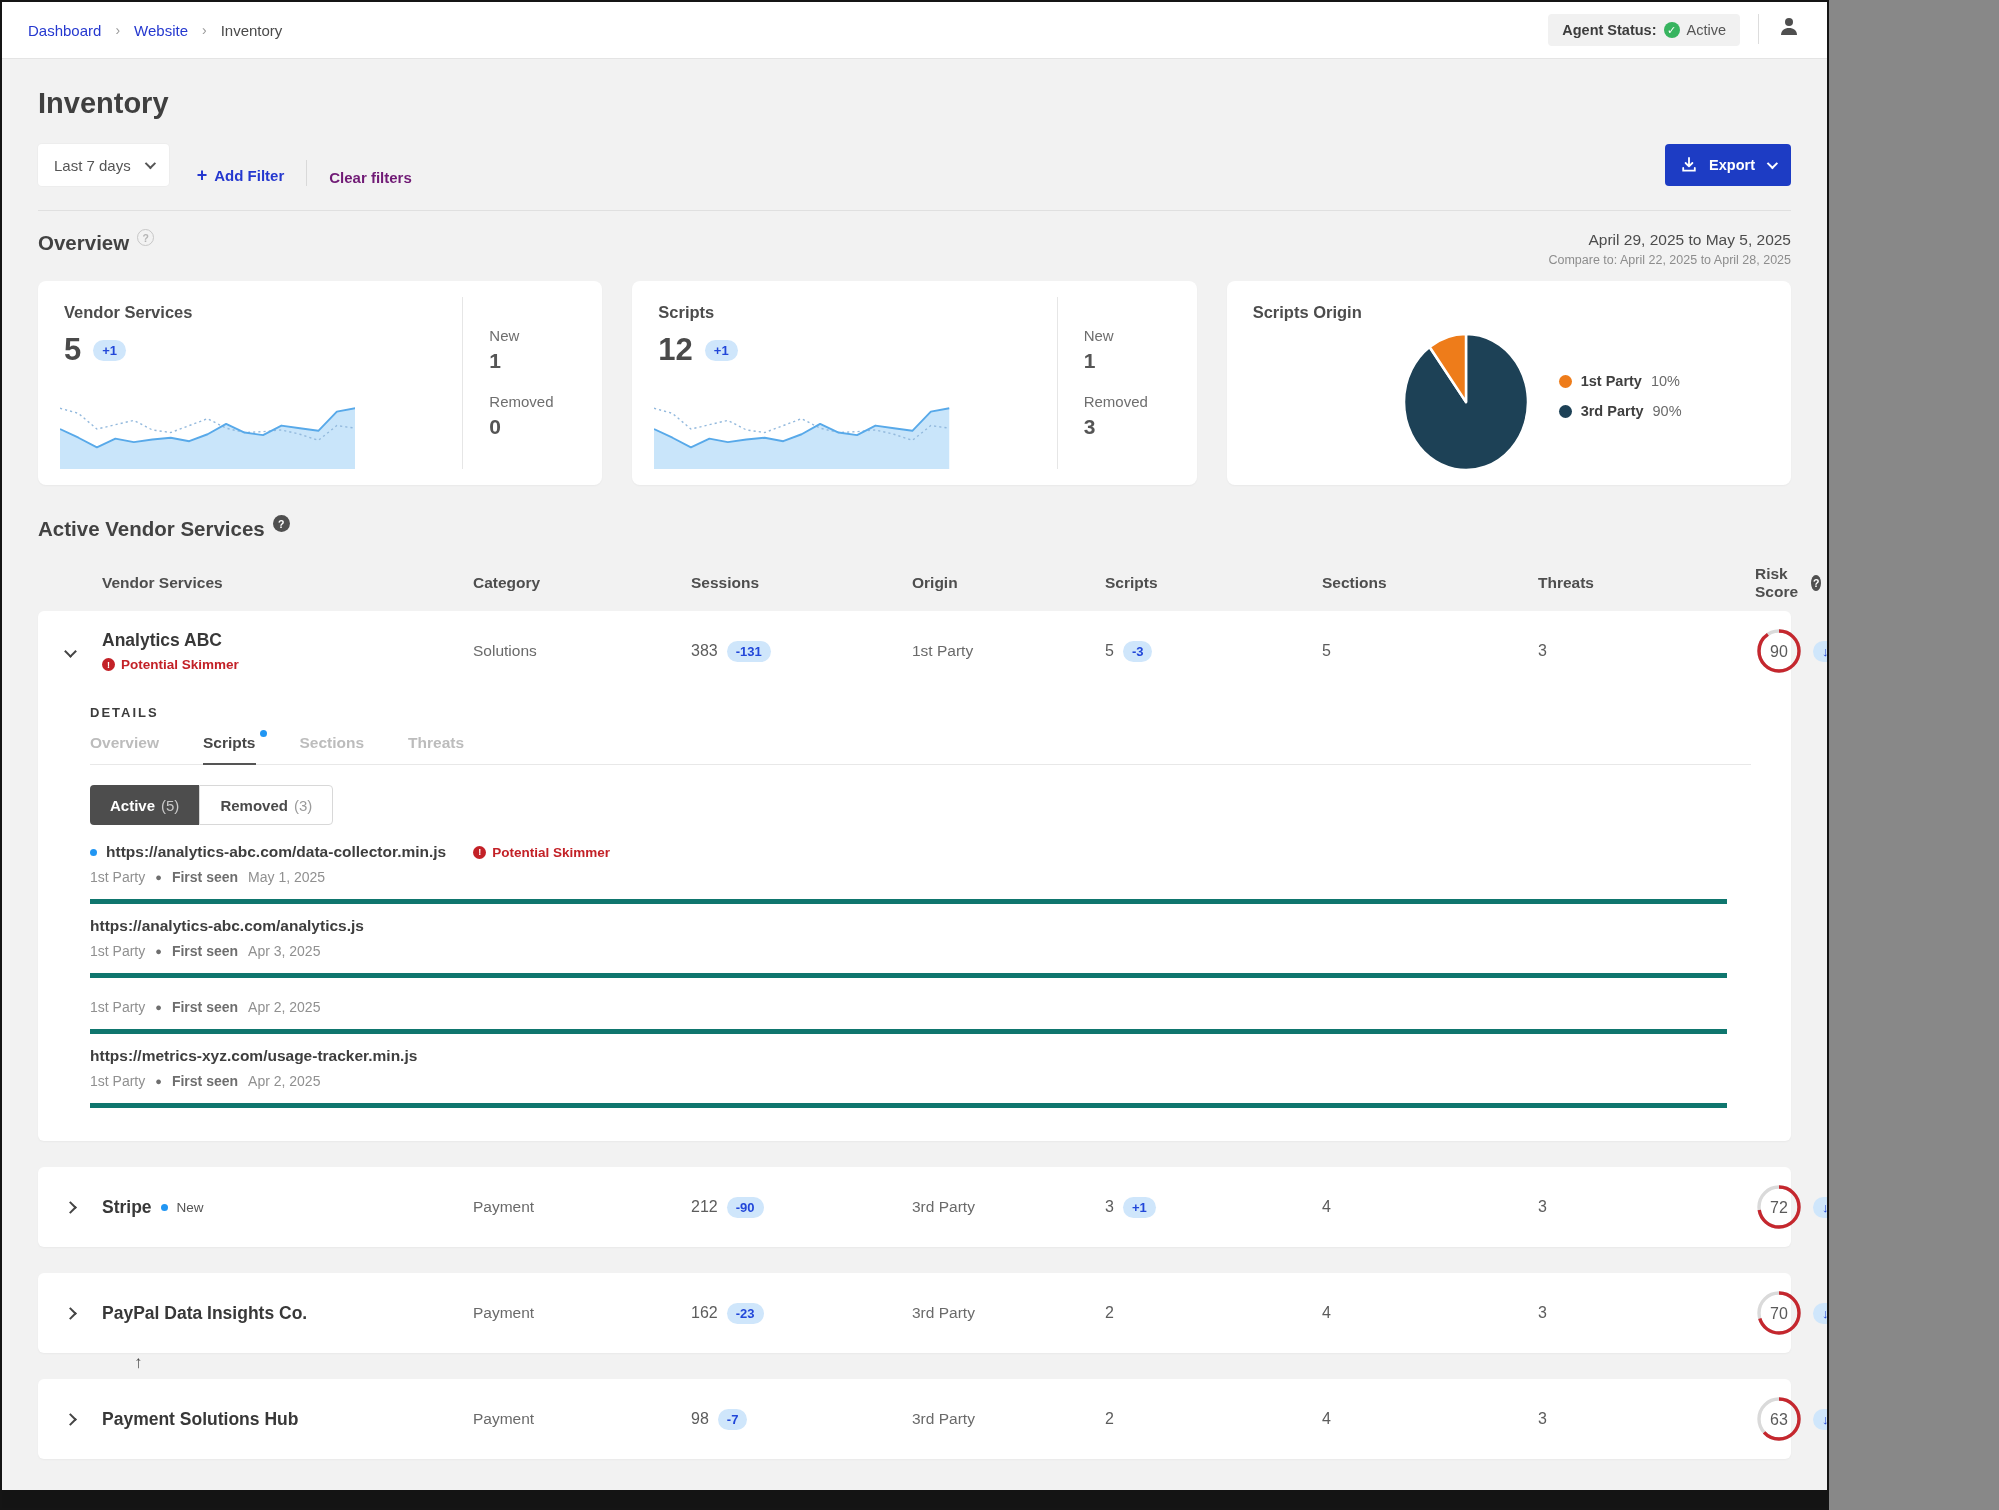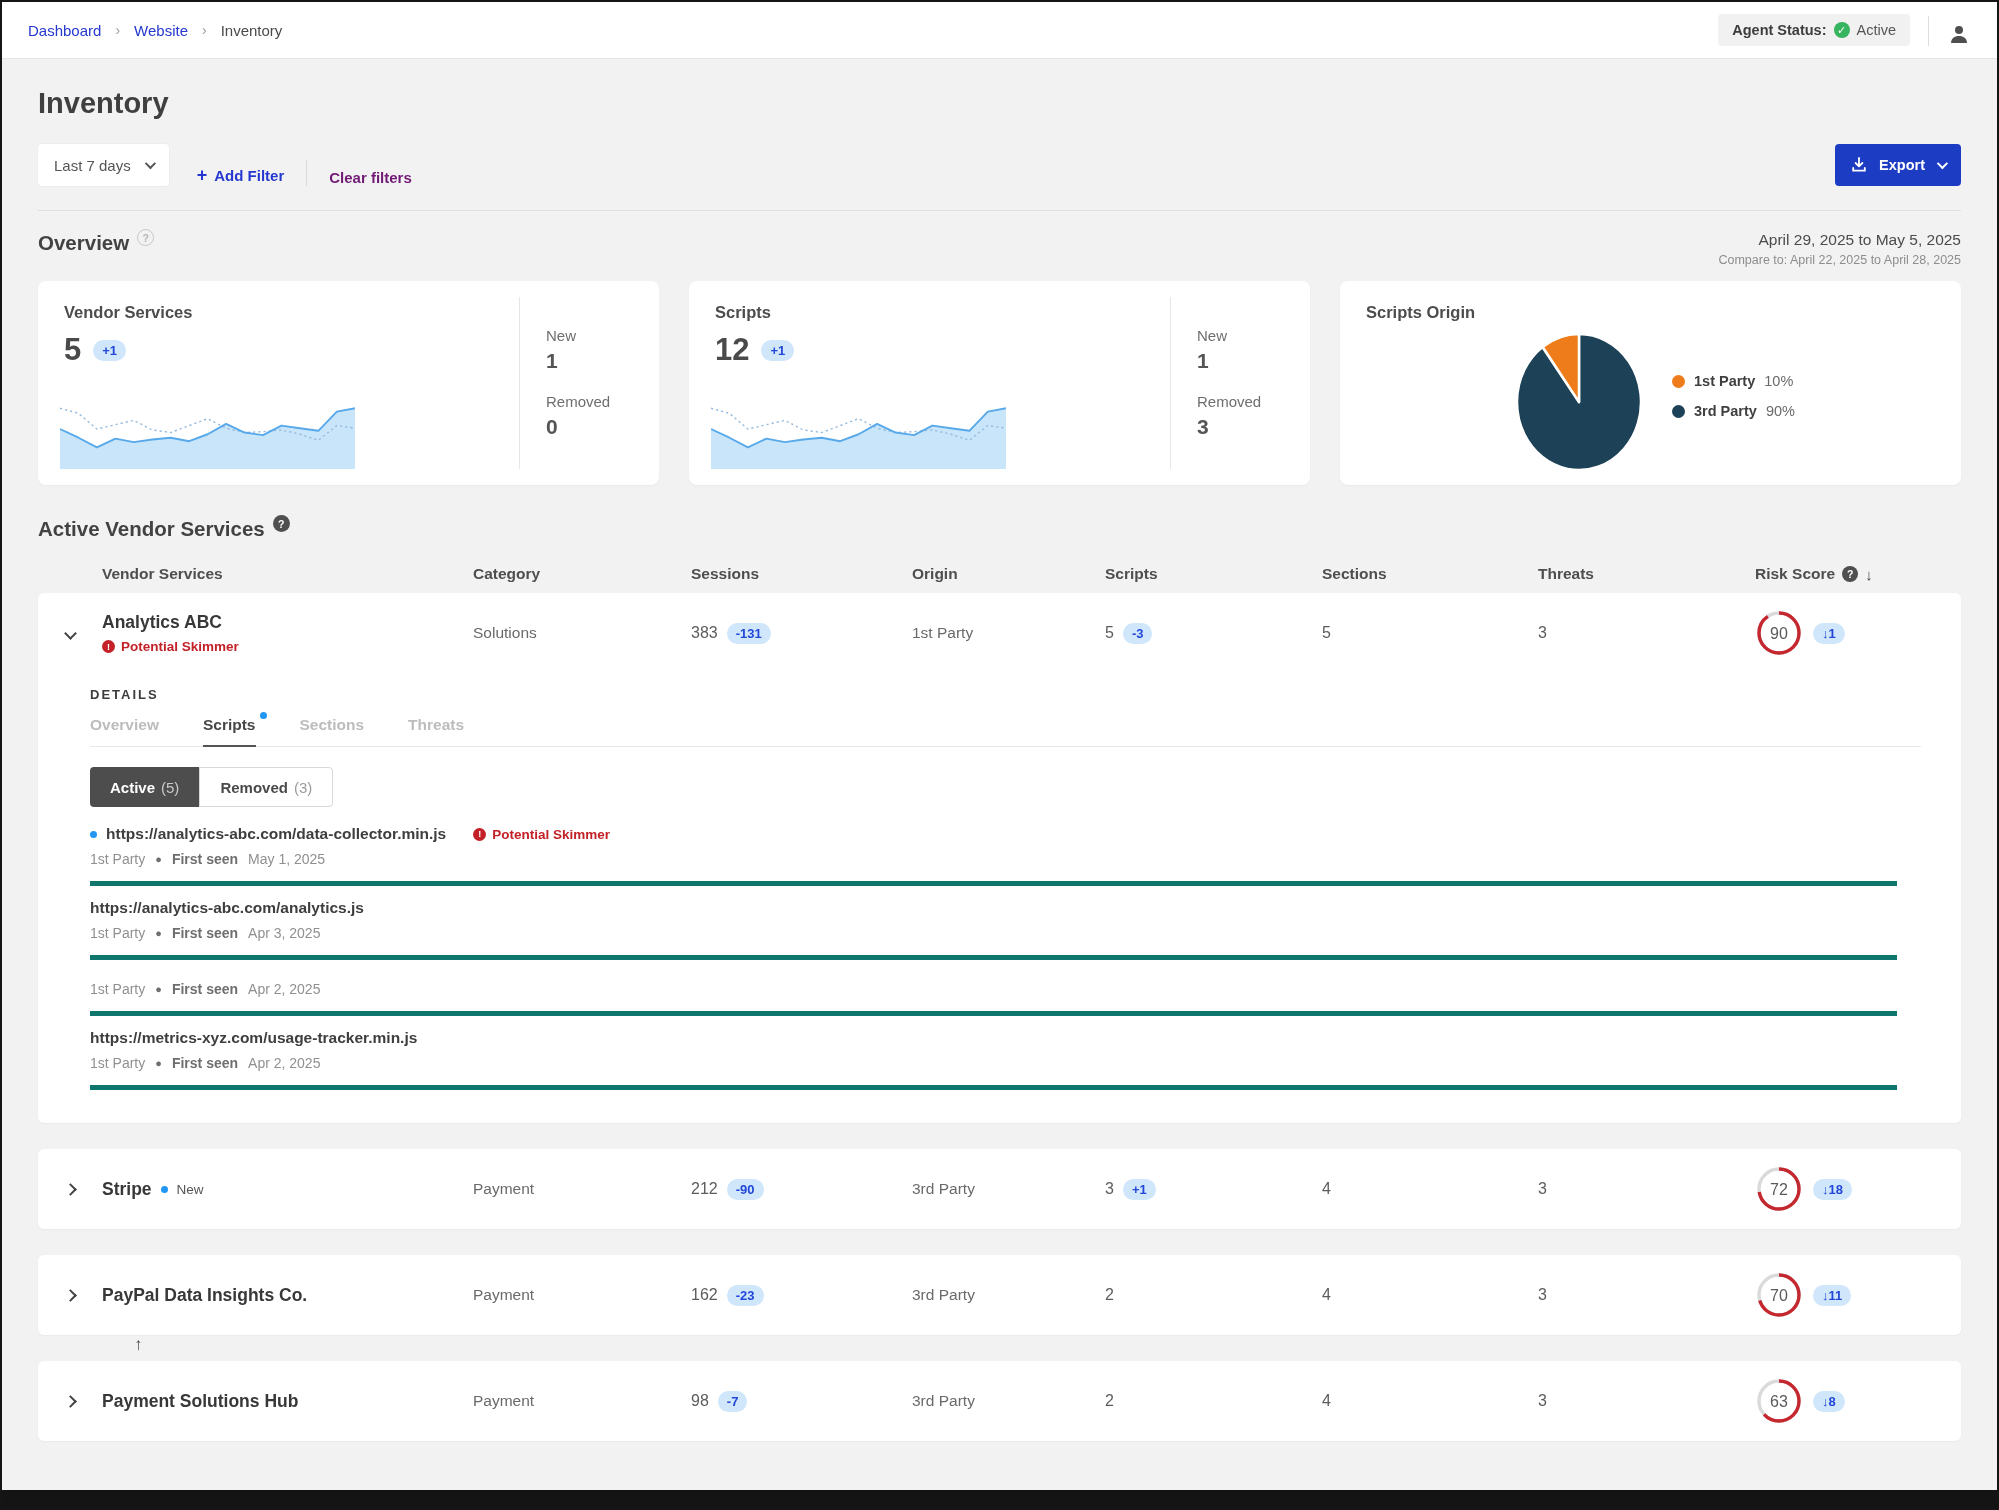--- a/index.html
+++ b/index.html
@@ -1,27 +1,27 @@
 <!DOCTYPE html>
 <html><head>
 <meta charset="utf-8">
 <style>
   * { margin:0; padding:0; box-sizing:border-box; }
   body { font-family:"Liberation Sans","DejaVu Sans",sans-serif; background:#888; }
-  .screen { width:1999px; height:1510px; position:relative; overflow:hidden;
+  .screen { width:1829px; height:1510px; position:relative; overflow:hidden;
             background:#f2f2f2; border:2px solid #151515; }
 
   
   .topbar { height:57px; background:#fff; border-bottom:1px solid #e4e4e4;
             display:flex; align-items:center; justify-content:space-between; padding:0 26px; }
   .crumbs { display:flex; align-items:center; gap:14px; font-size:15px; }
   .crumb-link { color:#2538cf; cursor:pointer; }
   .crumb-sep { color:#9a9a9a; font-size:14px; }
   .crumb-current { color:#4a4a4a; }
-  .topbar-right { display:flex; align-items:flex-end; gap:18px; }
+  .topbar-right { display:flex; align-items:flex-start; gap:18px; }
   .agent-pill { background:#f1f1f1; border-radius:4px; padding:8px 14px;
                 display:flex; align-items:center; gap:7px; font-size:14.5px; }
   .agent-label { font-weight:bold; color:#3d3d3d; }
   .check-ico { width:16px; height:16px; border-radius:50%; background:#37b45f; color:#fff;
                font-size:11px; font-weight:bold; display:flex; align-items:center; justify-content:center; }
   .agent-value { color:#555; }
   .top-divider { width:1px; height:30px; background:#ddd; }
   .user-ico svg { display:block; }
 
   

